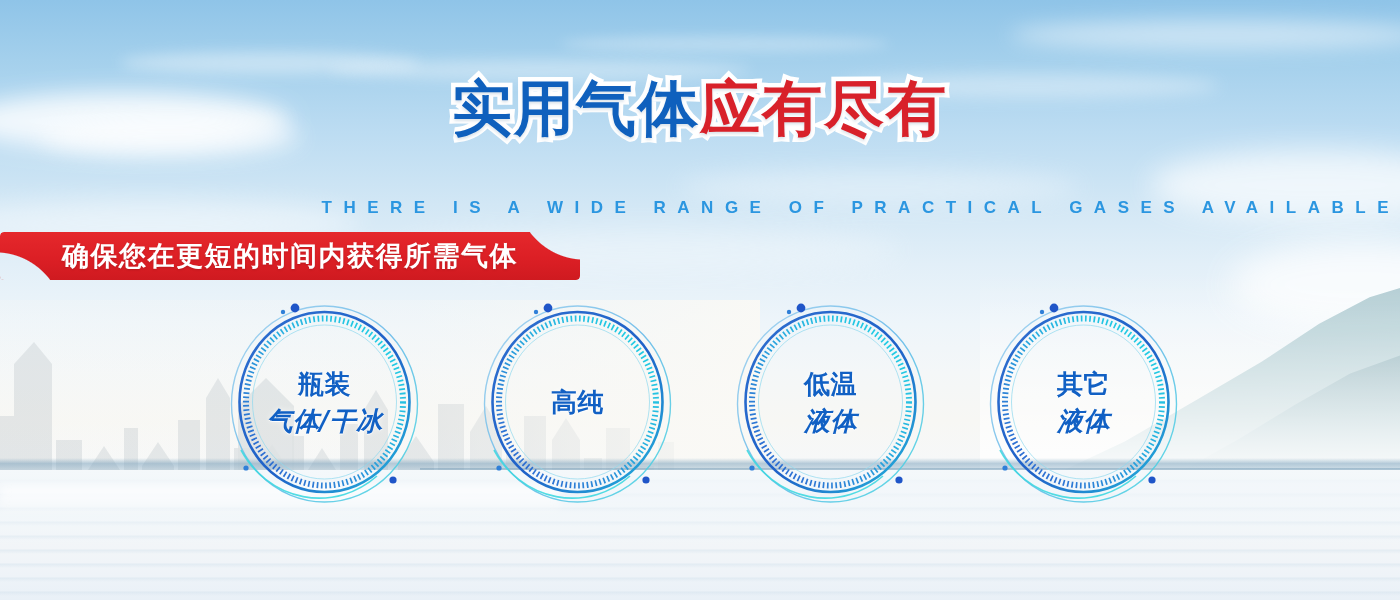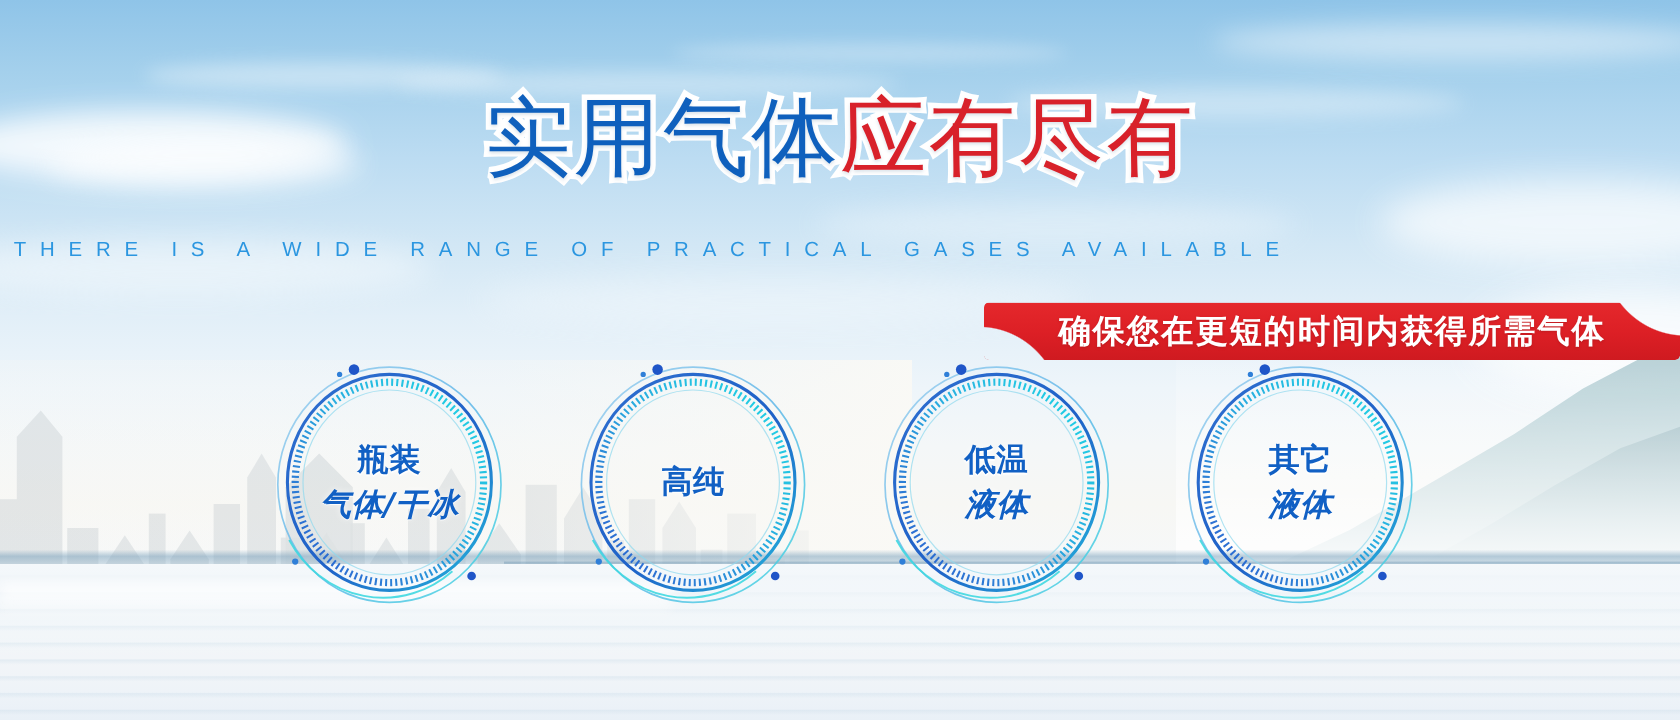--- a/index.html
+++ b/index.html
@@ -104,49 +104,49 @@
     position:absolute; left:0; width:560px; top:486px; height:26px;
     background:linear-gradient(180deg, rgba(255,255,255,.85), rgba(255,255,255,.15));
     filter:blur(5px);
   }
 
   
   .headline{
     position:absolute; top:78px; left:0; right:0;
     text-align:center;
     font-family:"DejaVu Sans", sans-serif;
-    font-weight:normal;
-    font-size:72px;
+    font-weight:bold;
+    font-size:60px;
     line-height:1;
     letter-spacing:2px;
     white-space:nowrap;
   }
   .headline span{
     -webkit-text-stroke:9px #ffffff;
     paint-order:stroke fill;
     text-shadow:0 2px 3px rgba(120,150,175,.28);
   }
   .hl-blue{ color:#0f60bd; }
   .hl-red { color:#d8212a; }
 
   .subtitle{
     position:absolute; top:198px; left:0; right:0;
-    text-align:left;
+    text-align:right;
     font-family:"Liberation Sans", sans-serif;
     font-size:17px;
-    font-weight:normal;
+    font-weight:bold;
     letter-spacing:11.5px;
     color:#2b96e0;
     white-space:nowrap;
     text-indent:11.5px;
   }
 
   .ribbon-wrap{
     position:absolute; top:232px; left:0; right:0;
-    display:flex; justify-content:flex-end;margin-top:20px;
+    display:flex; justify-content:flex-start;
   }
   .ribbon{
     position:relative;
     height:48px;
     padding:0 62px;
     display:flex; align-items:center; justify-content:center;
     background:linear-gradient(180deg,#e5282c 0%, #dc1f25 55%, #cf1a20 100%);
     color:#ffffff;
     font-family:"DejaVu Sans", sans-serif;
     font-weight:bold;

